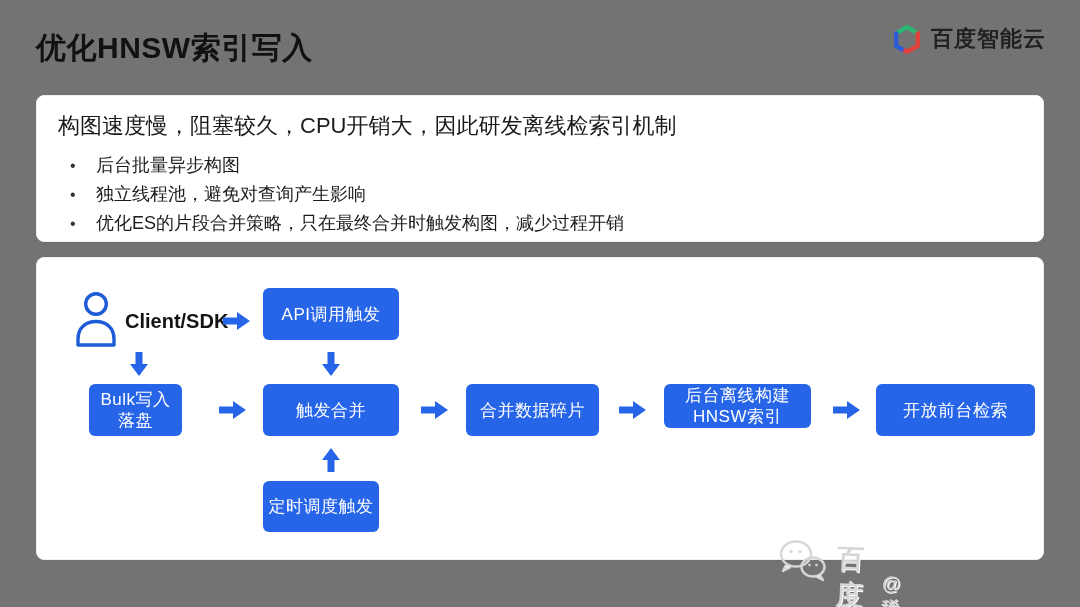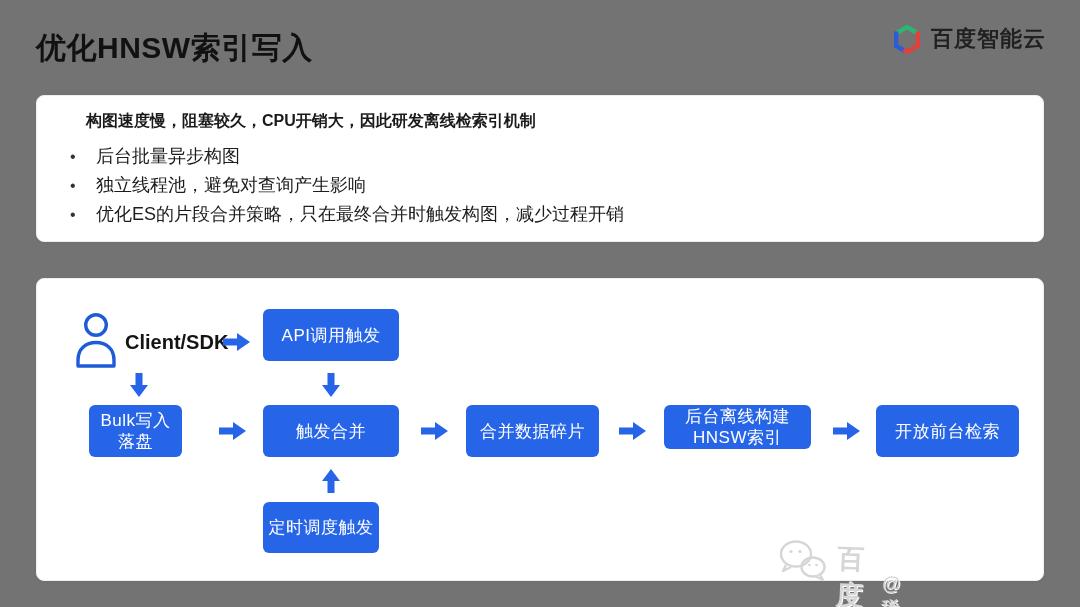--- a/index.html
+++ b/index.html
@@ -17,22 +17,22 @@
     position:absolute; right:34px; top:22px; display:flex; align-items:center; gap:7px;
   }
   .brand-text { font-size:22px; font-weight:700; color:#212121; letter-spacing:1px; }
   
   .panel {
     position:absolute; left:36px; width:1008px; background:#fff;
     border:1px solid #eceff4; border-radius:8px;
     box-shadow:0 1px 3px rgba(30,50,90,0.04);
   }
   .panel-summary { top:95px; height:147px; padding:15px 20px 0 21px; }
-  .panel-flow { top:257px; height:303px;margin-top:21px; }
-  .summary-heading { font-size:16px; font-weight:700; color:#1a1a1a;margin-left:28px; }
+  .panel-flow { top:257px; height:303px; }
+  .summary-heading { font-size:22px; font-weight:400; color:#1a1a1a; }
   .summary-list { list-style:none; margin-top:10px; }
   .summary-list li {
     display:flex; align-items:baseline; font-size:18px; color:#1c1c1c; line-height:29px;
   }
   .summary-list .dot { width:38px; padding-left:12px; font-size:16px; color:#333; }
   
   .flow-box {
     position:absolute; background:#2765E8; border-radius:6px; color:#fff;
     display:flex; flex-direction:column; align-items:center; justify-content:center;
     font-size:17px; line-height:21px; text-align:center; letter-spacing:.5px;
@@ -158,21 +158,21 @@
       <span>后台离线构建</span>
       <span>HNSW索引</span>
     </div>
 
     <span class="arrow" style="left:796px; top:142px;">
       <svg width="28" height="20" viewBox="0 0 28 20">
           <polygon points="0,6.5 14,6.5 14,1 27,10 14,19 14,13.5 0,13.5" fill="#2765E8"></polygon>
         </svg>
     </span>
 
-    <div class="flow-box" style="left:839px; top:126px; width:143px; height:52px;">
+    <div class="flow-box" style="left:839px; top:126px; width:159px; height:52px;">
       <span>开放前台检索</span>
     </div>
 
     <span class="arrow" style="left:284px; top:189px;">
       <svg width="20" height="25" viewBox="0 0 20 25">
           <polygon points="10,1 19,13 13.5,13 13.5,25 6.5,25 6.5,13 1,13" fill="#2765E8"></polygon>
         </svg>
     </span>
 
     <div class="flow-box" style="left:226px; top:223px; width:116px; height:51px;">

